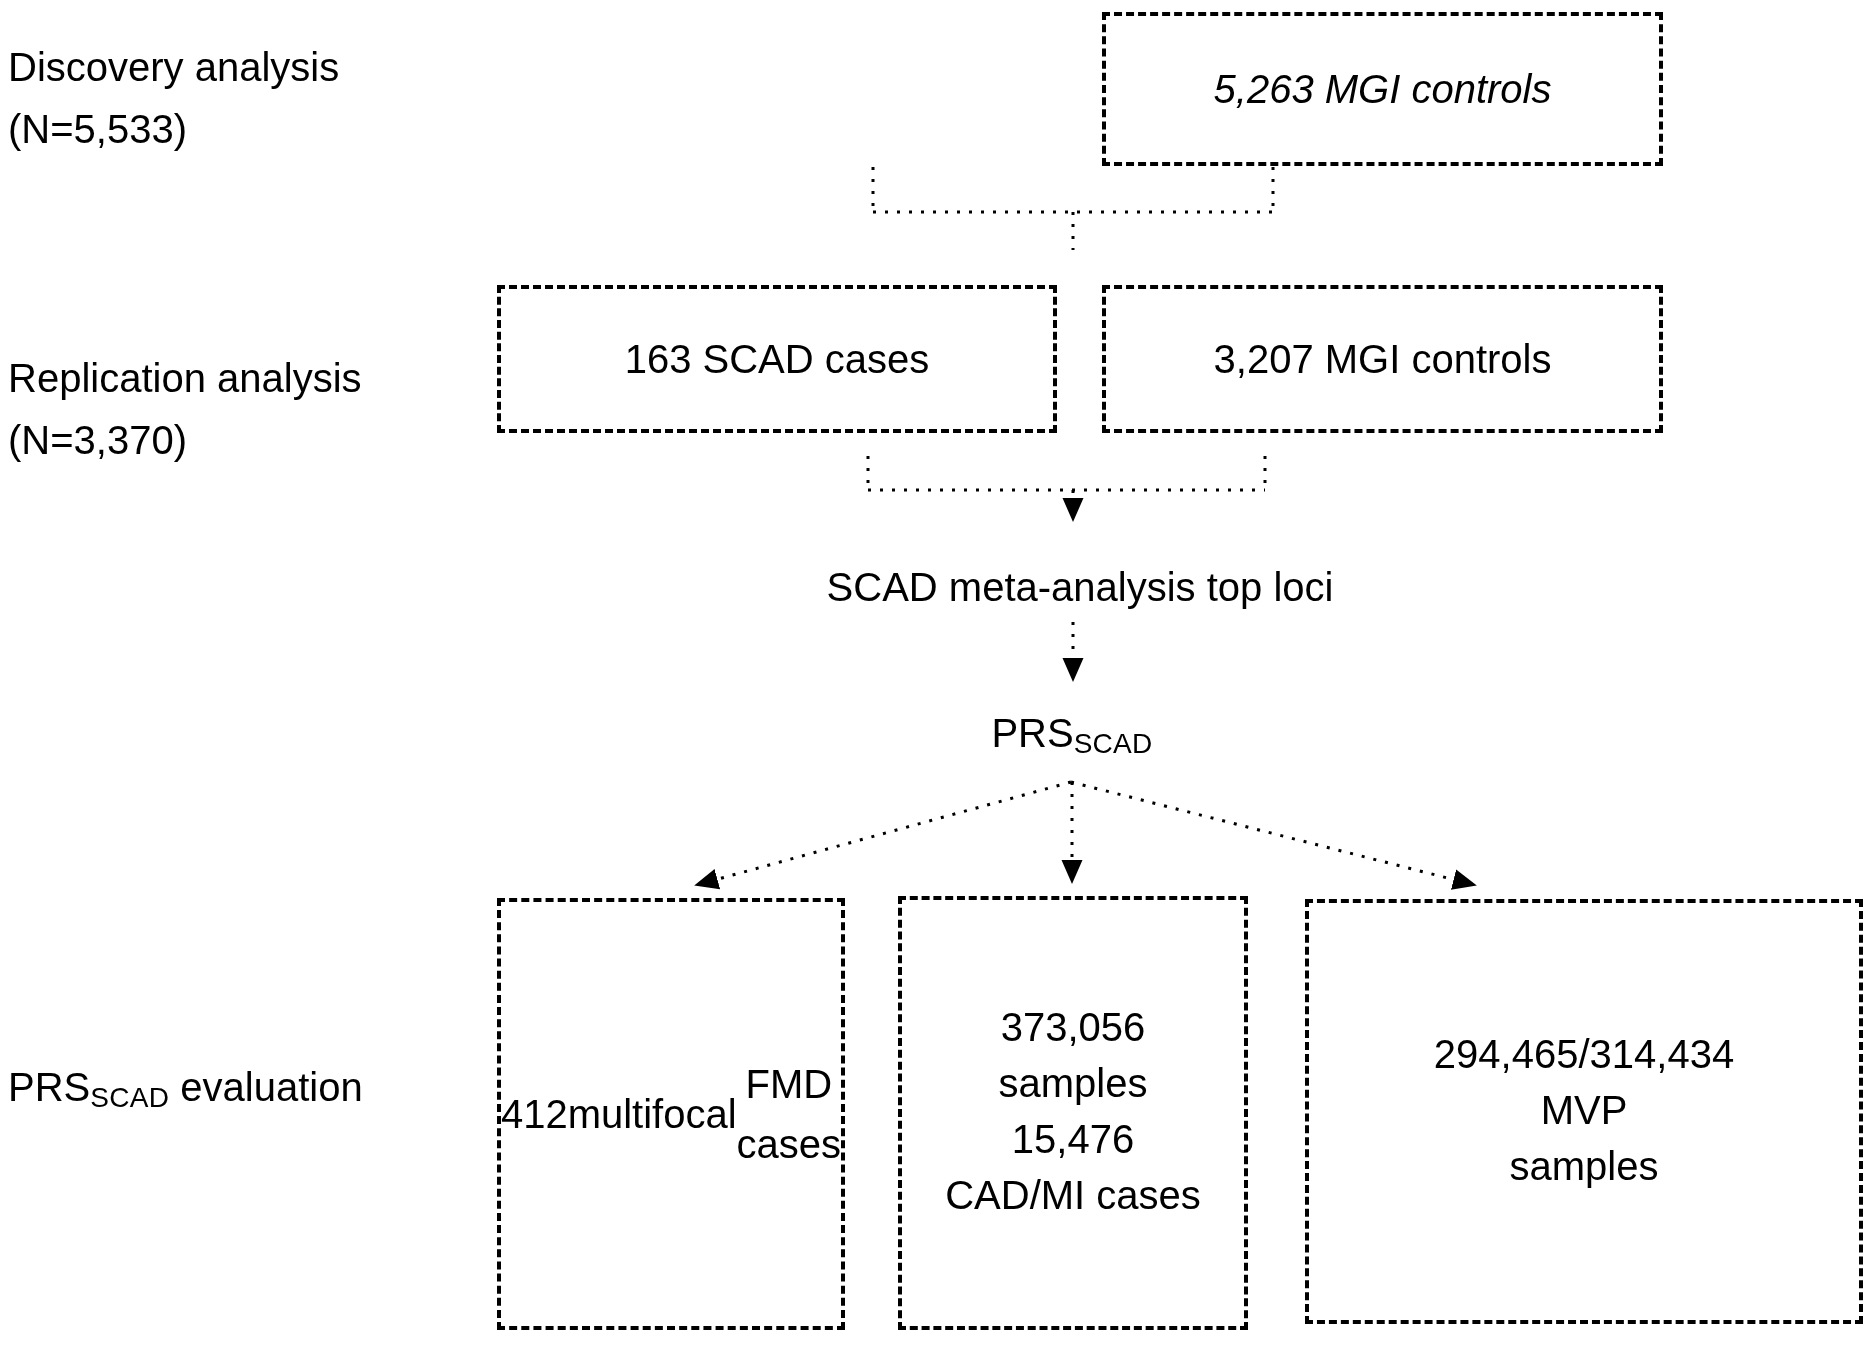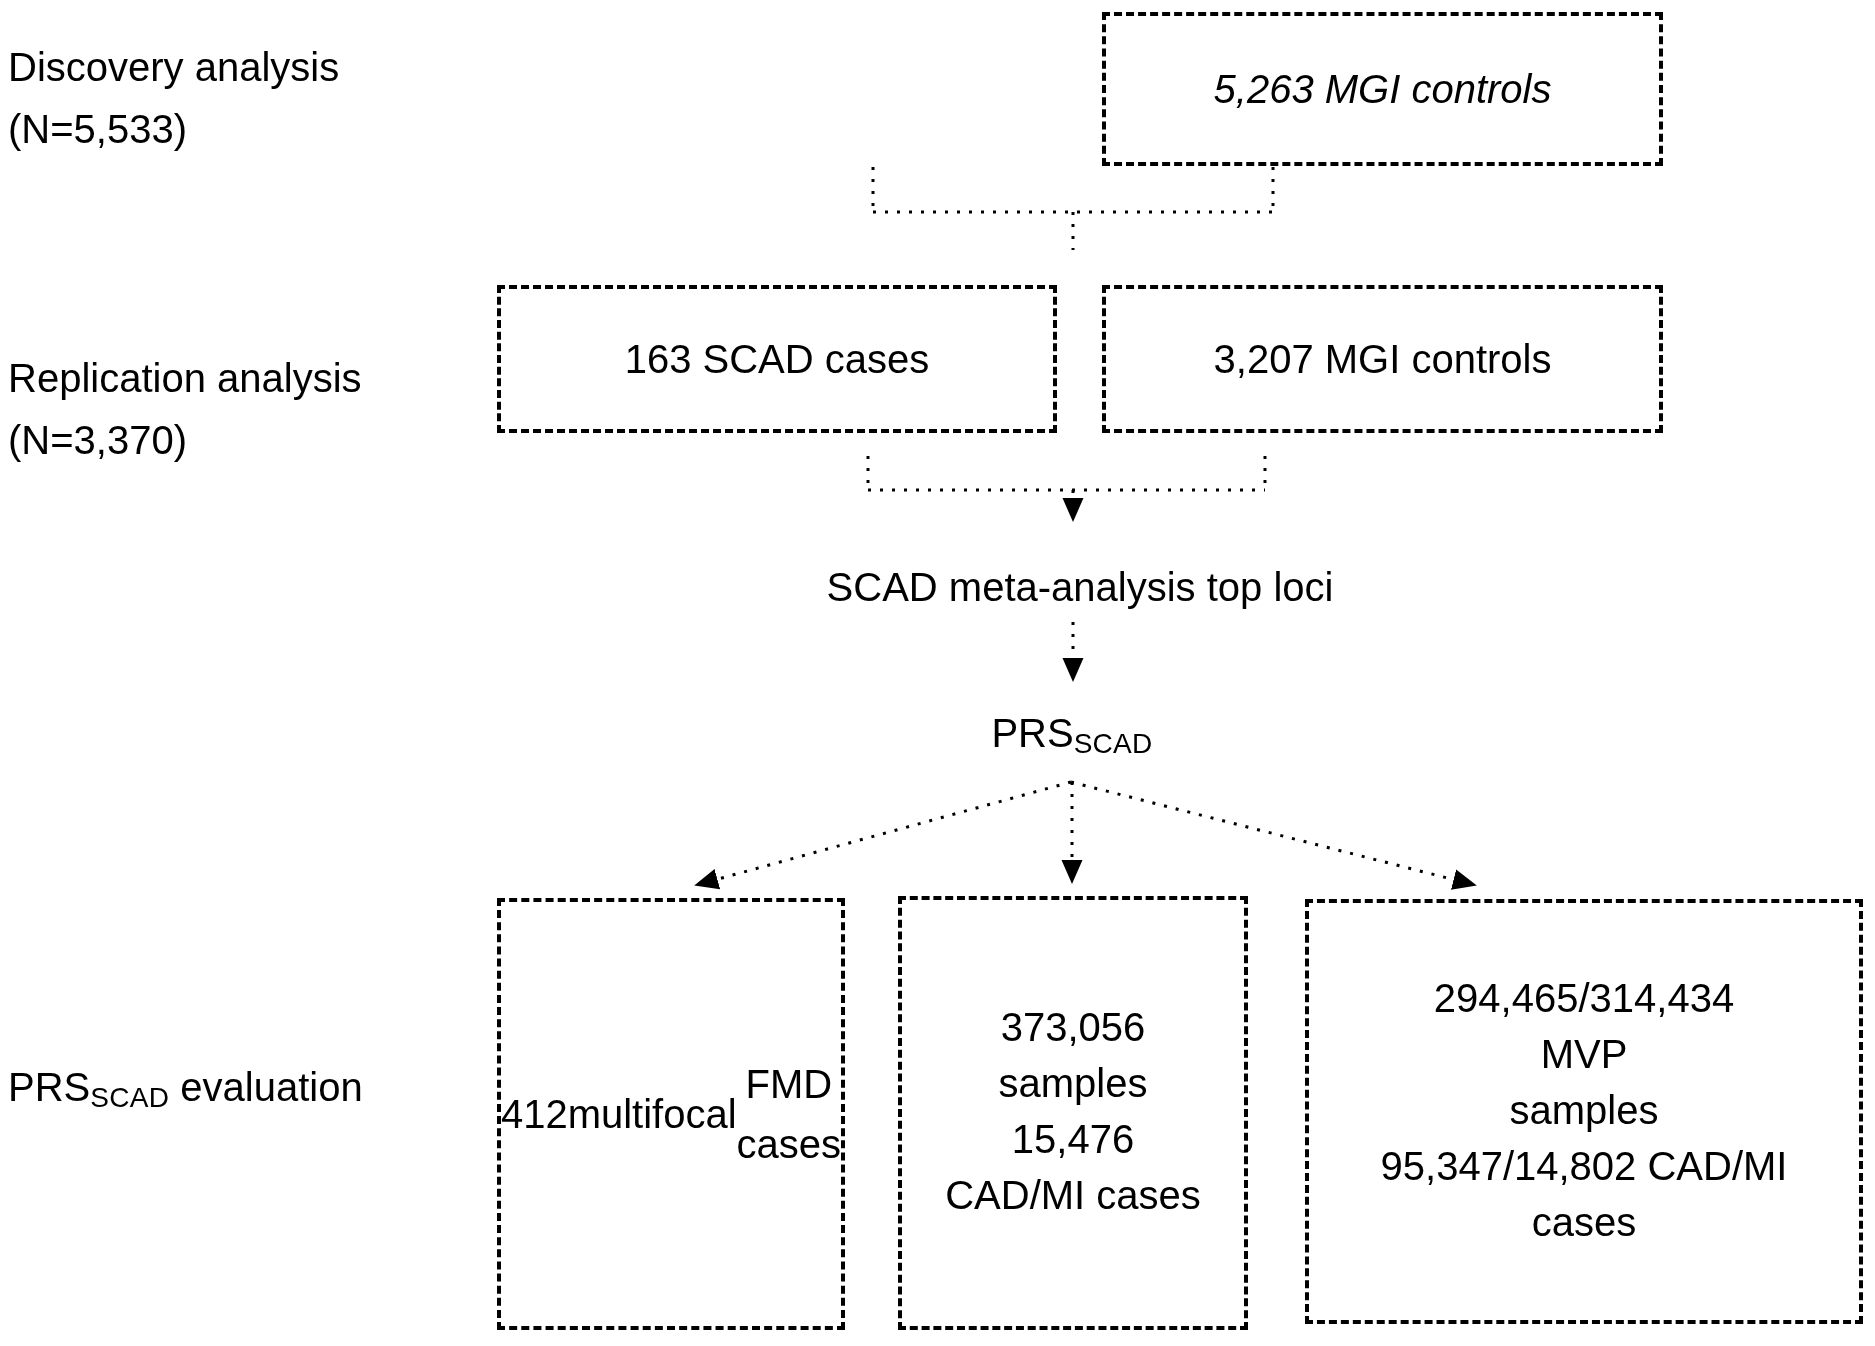--- a/index.html
+++ b/index.html
@@ -147,19 +147,15 @@
       <div>CAD/MI cases</div>
     </div>
   </div>
 
   <div class="box box-mvp split-box">
     <div>
       <div>294,465/314,434</div>
       <div>MVP</div>
       <div>samples</div>
     </div>
-    <div>
-      <div>95,347/14,802 CAD/MI</div>
-      <div>cases</div>
-    </div>
   </div>
 
 </div>
 
 </body></html>

